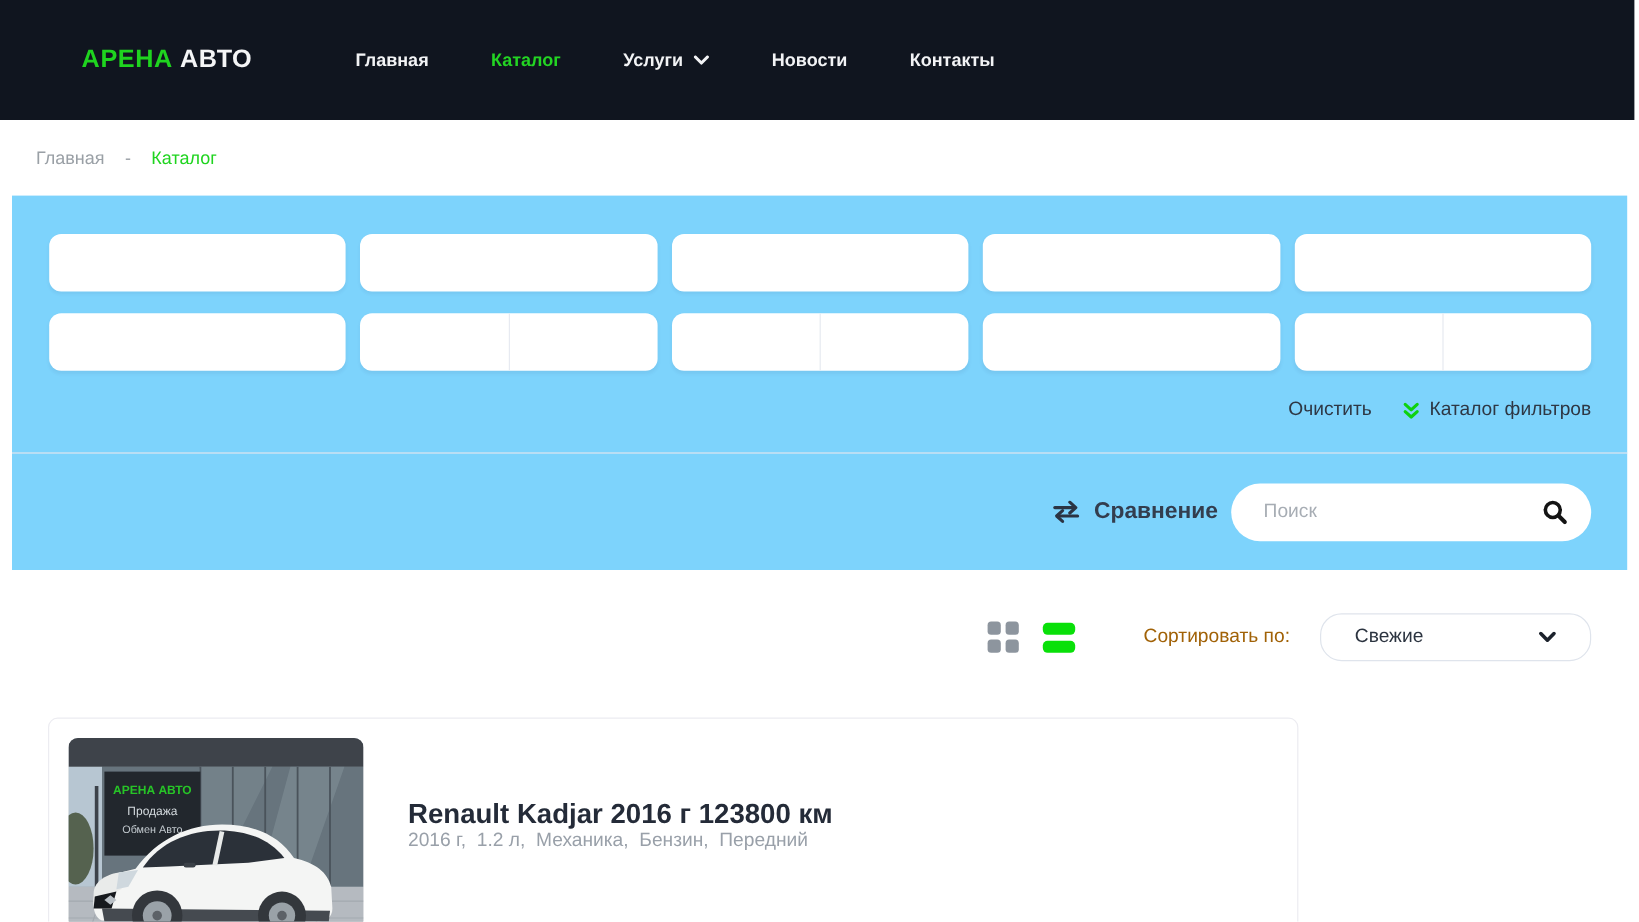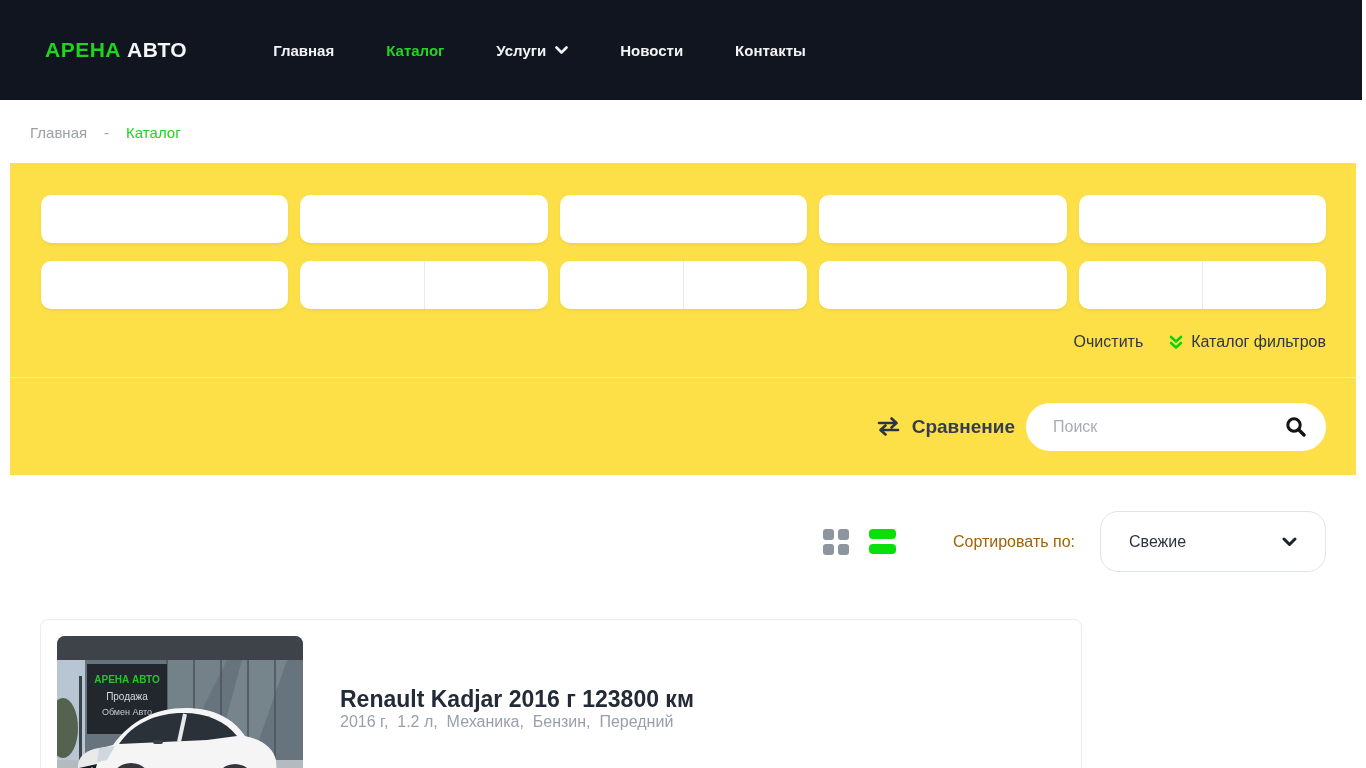--- a/index.html
+++ b/index.html
@@ -2,35 +2,35 @@
 <html><head>
 <meta charset="utf-8">
 <style>
   * { margin:0; padding:0; box-sizing:border-box; }
   html,body { width:1366px; height:768px; overflow:hidden; background:#ffffff;
     font-family:"Liberation Sans", sans-serif; }
 
   
   .topnav { height:100px; background:#10151f; display:flex; align-items:center; padding:0 45px; position:relative; }
   .logo { font-size:21px; font-weight:bold; letter-spacing:.5px; white-space:nowrap; }
-  .logo .g { color:#1fd41f; }
+  .logo .g { color:#1fd41f;margin-left:23px; }
   .logo .w { color:#f4f5f6; margin-left:6px; }
   .mainmenu { display:flex; align-items:center; gap:52px; margin-left:86px; }
   .mainmenu a { color:#f2f3f5; text-decoration:none; font-size:15px; font-weight:600; display:flex; align-items:center; gap:9px; cursor:pointer; }
   .mainmenu a.active { color:#23d423; }
   .scrollbar-strip { position:fixed; top:0; right:0; width:4px; height:100%; background:#ffffff; z-index:40; }
 
   
   .crumbs { padding:24px 30px 22px 30px; font-size:15px; display:flex; gap:17px; align-items:center; }
   .crumbs .home { color:#9aa0a6; cursor:pointer; }
   .crumbs .sep  { color:#9aa0a6; }
   .crumbs .cur  { color:#1fd41f; }
 
   
-  .panel { margin:0 10px; background:#fde047; }
+  .panel { margin:0 10px; background:#7dd3fc; }
   .filters { padding:32px 30px 0 31px; }
   .frow { display:grid; grid-template-columns:repeat(5,1fr); gap:18px 12px; }
   .frow + .frow { margin-top:18px; }
   .fbox { height:48px; background:#ffffff; border-radius:10px; box-shadow:0 2px 3px rgba(40,60,100,.07); cursor:pointer; }
   .fsplit { display:flex; padding:0; overflow:hidden; }
   .fsplit .half { flex:1; height:100%; cursor:text; }
   .fsplit .half:first-child { border-right:1px solid #e7eaf1; }
   .filter-links { display:flex; justify-content:flex-end; align-items:center; gap:26px; padding:24px 0 26px 0; font-size:16px; color:#2e3744; }
   .filter-links .lnk { cursor:pointer; display:flex; align-items:center; gap:8px; }
 
@@ -45,21 +45,21 @@
   .searchbox .mag { cursor:pointer; display:flex; margin-left:8px; }
 
   
   .sortrow { margin:36px 40px 0 40px; display:flex; align-items:center; justify-content:flex-end; }
   .viewtoggle { display:flex; align-items:center; gap:20px; }
   .icon-grid { width:26px; height:26px; display:grid; grid-template-columns:11px 11px; grid-template-rows:11px 11px; gap:4px; cursor:pointer; }
   .icon-grid span { background:#8d959e; border-radius:3px; }
   .icon-list { width:27px; height:25px; display:flex; flex-direction:column; justify-content:space-between; cursor:pointer; }
   .icon-list span { height:10px; background:#09e009; border-radius:4px; }
   .sortlabel { margin-left:57px; font-size:16px; color:#a16207; }
-  .sortselect { margin-left:25px; width:226px; height:61px; background:#fff; border:1px solid #dfe4ec; border-radius:18px;
+  .sortselect { margin-left:25px; width:226px; height:40px; background:#fff; border:1px solid #dfe4ec; border-radius:18px;
     display:flex; align-items:center; justify-content:space-between; padding:0 28px; font-size:16px; color:#2c3440; cursor:pointer; }
 
   
   .card { margin:47px 0 0 40px; width:1042px; min-height:240px; background:#fff; border:1px solid #ececf1; border-radius:8px; padding:16px; display:flex; cursor:pointer; }
   .card .photo { width:246px; height:184px; border-radius:8px; overflow:hidden; flex-shrink:0; }
   .card .photo svg { display:block; }
   .card .info { flex:1; padding:6px 4px 0 37px; display:flex; flex-direction:column; }
   .card .title { font-size:23px; font-weight:bold; color:#242b38;margin-top:44px; }
   .card .specs { font-size:16px; color:#99a0a9; white-space:pre; }
   .card .price { margin-top:42px; text-align:right; font-size:25px; font-weight:bold; color:#05e105; }

